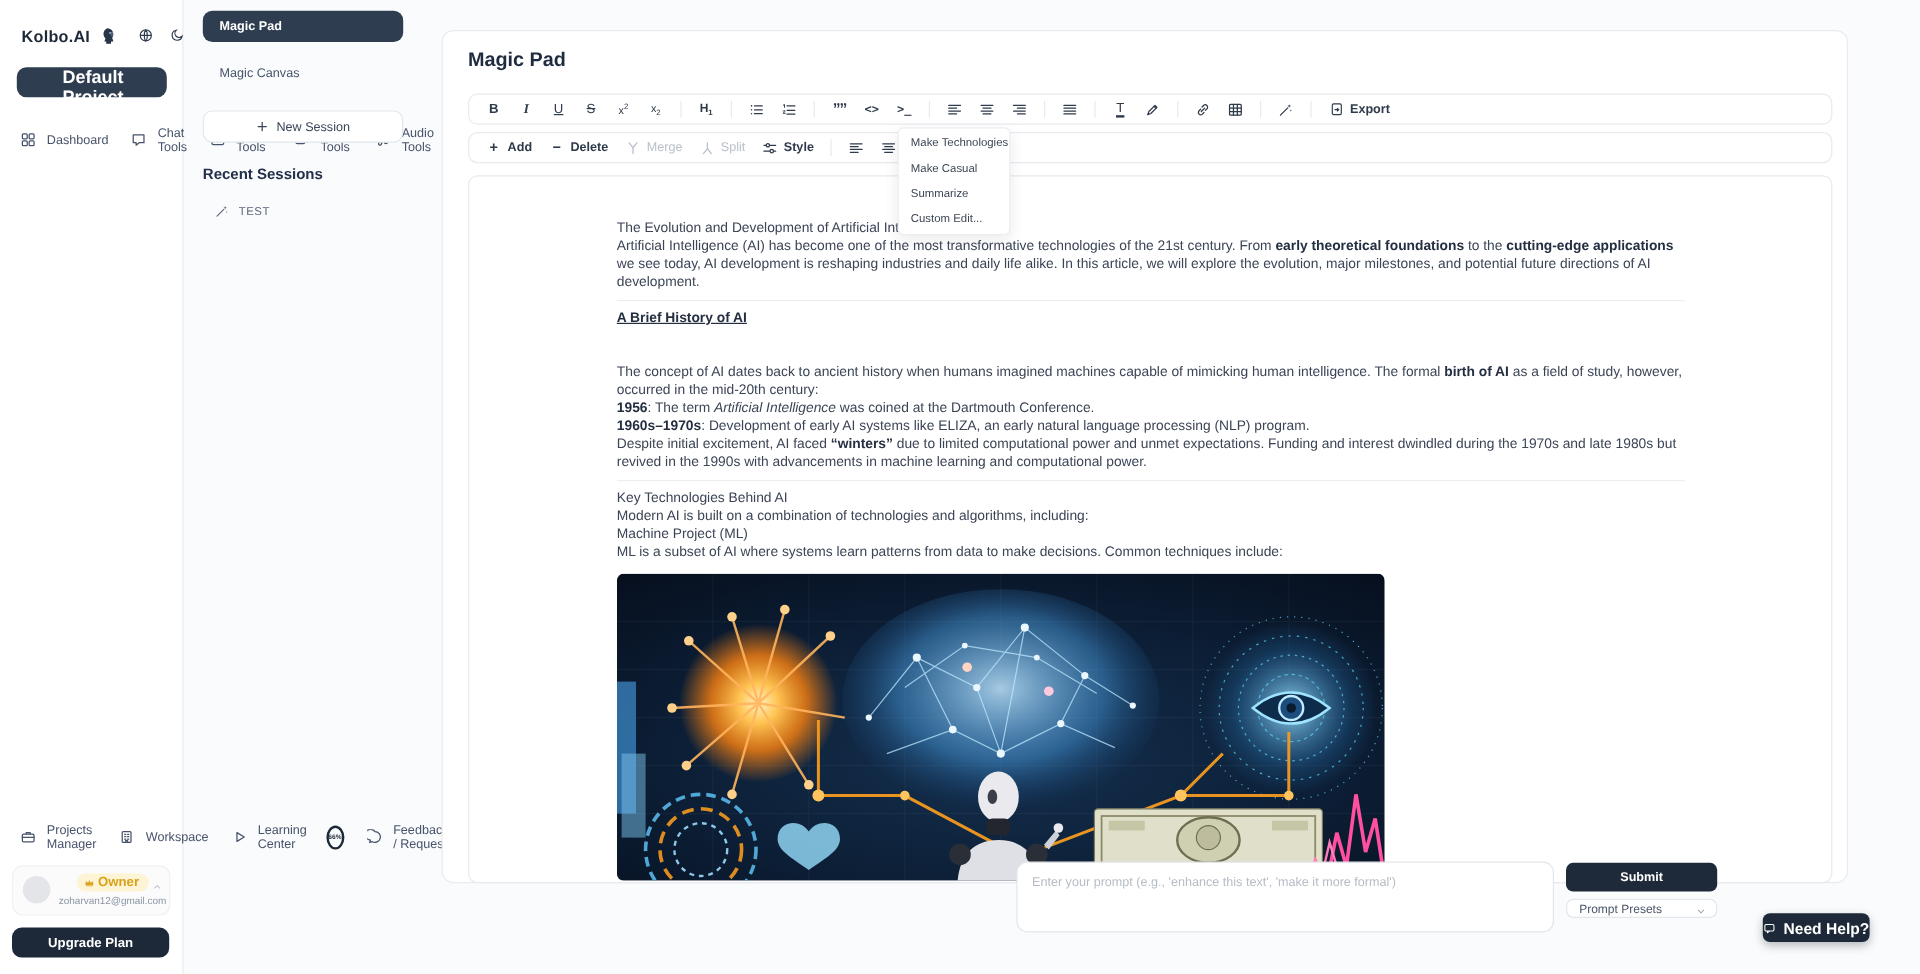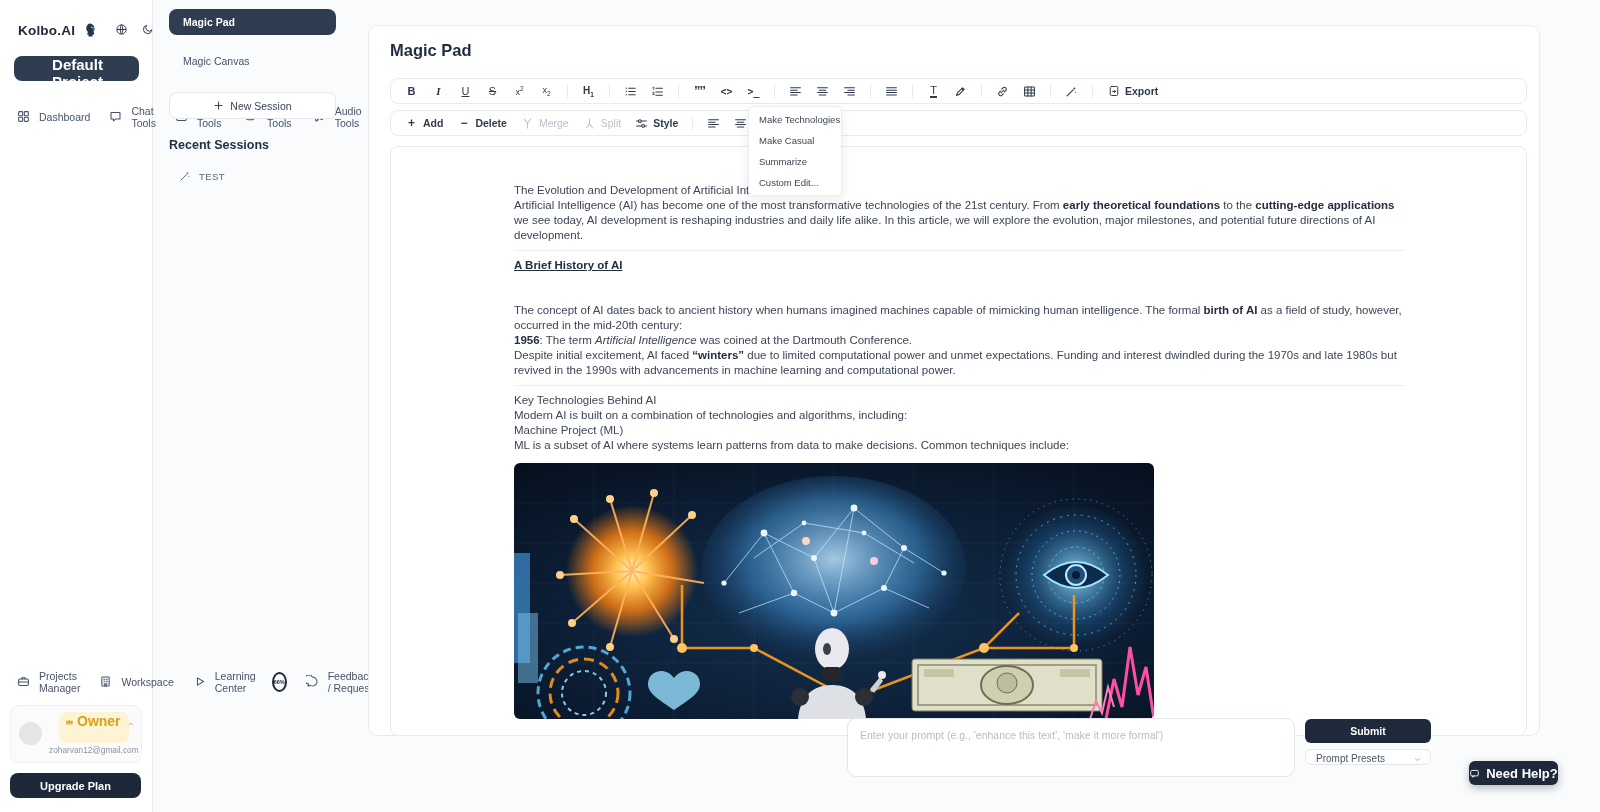--- a/index.html
+++ b/index.html
@@ -15,21 +15,21 @@
   .proj-btn { margin:18px 6px 0 6px; width:125px; height:25px; background:#2e3d4f; color:#fff; border:none; border-radius:8px; font-size:15px; font-weight:700; display:flex; align-items:center; justify-content:space-between; padding:0 10px 0 12px; font-family:inherit; cursor:pointer;flex-direction:column; }
   .nav { margin-top:22px; display:flex; flex-direction:row; gap:1px; }
   .nav-item { display:flex; align-items:center; gap:9px; height:27px; padding:0 9px; border-radius:7px; font-size:10.5px; color:#47536a; cursor:pointer; background:transparent; border:none; font-family:inherit; text-align:left; }
   .nav-item.active { background:#edeff3; color:#2b3648; font-weight:600; }
   .nav-item svg { flex:0 0 auto; }
   .nav-bottom { position:absolute; left:8px; right:8px; bottom:14px; }
   .badge-circle { margin-left:2px; width:20px; height:20px; border:2px solid #1d2939; border-radius:50%; font-size:5.5px; display:flex; align-items:center; justify-content:center; color:#1d2939; font-weight:700; }
   .user-card { position:relative; background:#fbfbfc; border:1px solid #f0f1f4; border-radius:9px; padding:6px 8px 7px 8px; margin:10px 2px 10px 2px; display:flex; gap:7px; align-items:center; cursor:pointer; }
   .avatar { width:23px; height:23px; border-radius:50%; background:#e3e5e9; flex:0 0 auto; }
   .user-meta { display:flex; flex-direction:column; align-items:center; gap:2px; flex:1; }
-  .owner-pill { background:#fdf3d5; color:#d9a21a; border-radius:8px; font-size:14px; font-weight:700; padding:1px 8px 14px 6px; display:flex; align-items:center; gap:3px; }
+  .owner-pill { background:#fdf3d5; color:#d9a21a; border-radius:8px; font-size:11px; font-weight:700; padding:1px 8px 2px 6px; display:flex; align-items:center; gap:3px; }
   .user-email { font-size:8.3px; color:#8a94a3; }
   .user-chev { position:absolute; right:6px; top:8px; color:#9aa3b0; }
   .upgrade-btn { width:131px; height:25px; margin:0 2px; background:#1d2939; color:#fff; border:none; border-radius:8px; font-size:11px; font-weight:700; font-family:inherit; cursor:pointer; }
 
   
   .sessions { position:absolute; left:153px; top:0; width:215px; height:812px; padding:9px 16px; }
   .magic-pad-pill { width:167px; height:26px; background:#2e3d4f; color:#fff; border:none; border-radius:8px; font-size:10.5px; font-weight:700; text-align:left; padding:0 14px; font-family:inherit; cursor:pointer; display:block; }
   .magic-canvas { margin:20px 0 0 14px; font-size:10.5px; color:#47536a; cursor:pointer; }
   .new-session { margin-top:25px; width:167px; height:27px; background:#fff; border:1px solid #e3e6ea; border-radius:8px; font-size:10.5px; color:#3a4558; font-family:inherit; cursor:pointer; display:flex; align-items:center; justify-content:center; gap:6px; }
   .recent-title { margin-top:19px; font-size:12.5px; font-weight:800; color:#22304a; }
@@ -482,20 +482,21 @@
   <div class="editor">
     <div class="doc" id="doc">
         <p><span class="">The Evolution and Development of Artificial Intelligence</span></p>
         <p><span class="">Artificial Intelligence (AI) has become one of the most transformative technologies of the 21st century. From </span><span class="r-b ">early theoretical foundations</span><span class=""> to the </span><span class="r-b ">cutting-edge applications</span><span class=""> we see today, AI development is reshaping industries and daily life alike. In this article, we will explore the evolution, major milestones, and potential future directions of AI development.</span></p>
         <div class="doc-divider"></div>
         <p><span class="r-b r-u">A Brief History of AI</span></p>
         <div class="doc-spacer"></div>
         <div class="doc-spacer"></div>
         <p><span class="">The concept of AI dates back to ancient history when humans imagined machines capable of mimicking human intelligence. The formal </span><span class="r-b ">birth of AI</span><span class=""> as a field of study, however, occurred in the mid-20th century:</span></p>
         <p><span class="r-b ">1956</span><span class="">: The term </span><span class="r-i ">Artificial Intelligence</span><span class=""> was coined at the Dartmouth Conference.</span></p>
+        <p><span class="r-b ">1960s–1970s</span><span class="">: Development of early AI systems like ELIZA, an early natural language processing (NLP) program.</span></p>
         <p><span class="">Despite initial excitement, AI faced </span><span class="r-b ">“winters”</span><span class=""> due to limited computational power and unmet expectations. Funding and interest dwindled during the 1970s and late 1980s but revived in the 1990s with advancements in machine learning and computational power.</span></p>
         <div class="doc-divider"></div>
         <p><span class="">Key Technologies Behind AI</span></p>
         <p><span class="">Modern AI is built on a combination of technologies and algorithms, including:</span></p>
         <p><span class="">Machine Project (ML)</span></p>
         <p><span class="">ML is a subset of AI where systems learn patterns from data to make decisions. Common techniques include:</span></p>
         <div class="doc-image">
 <svg viewBox="0 0 640 256" width="640" height="256">
  <defs>
   <radialGradient id="bg" cx="50%" cy="60%" r="80%">

